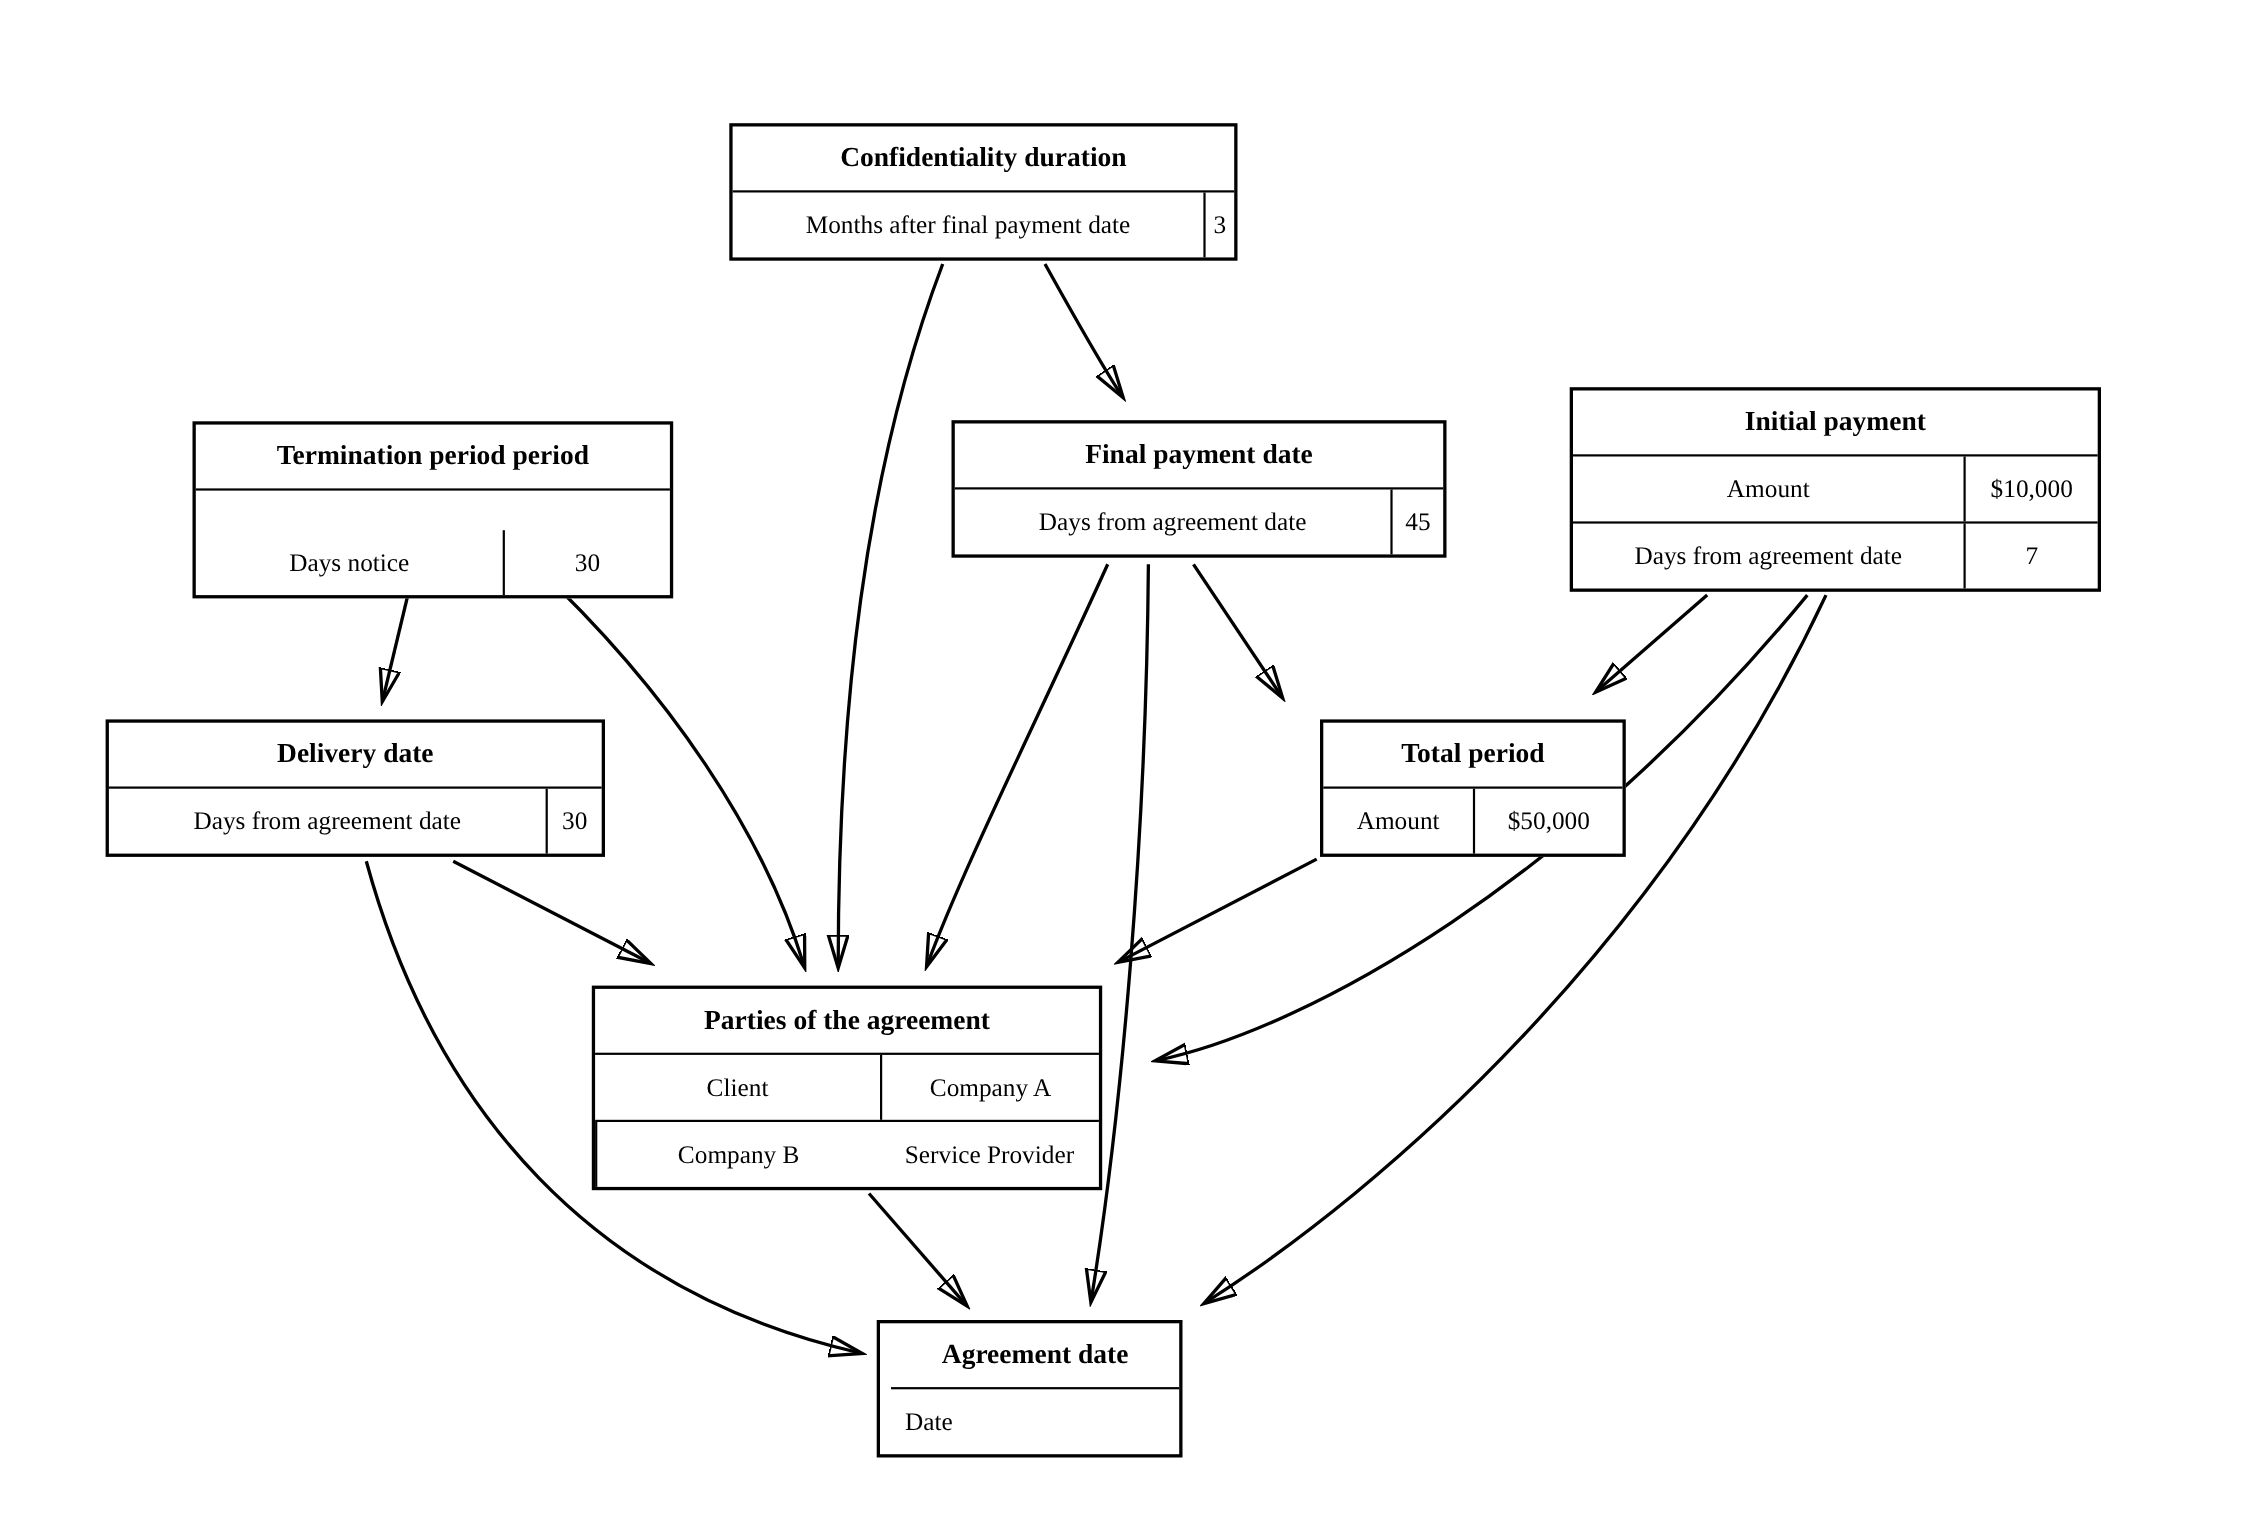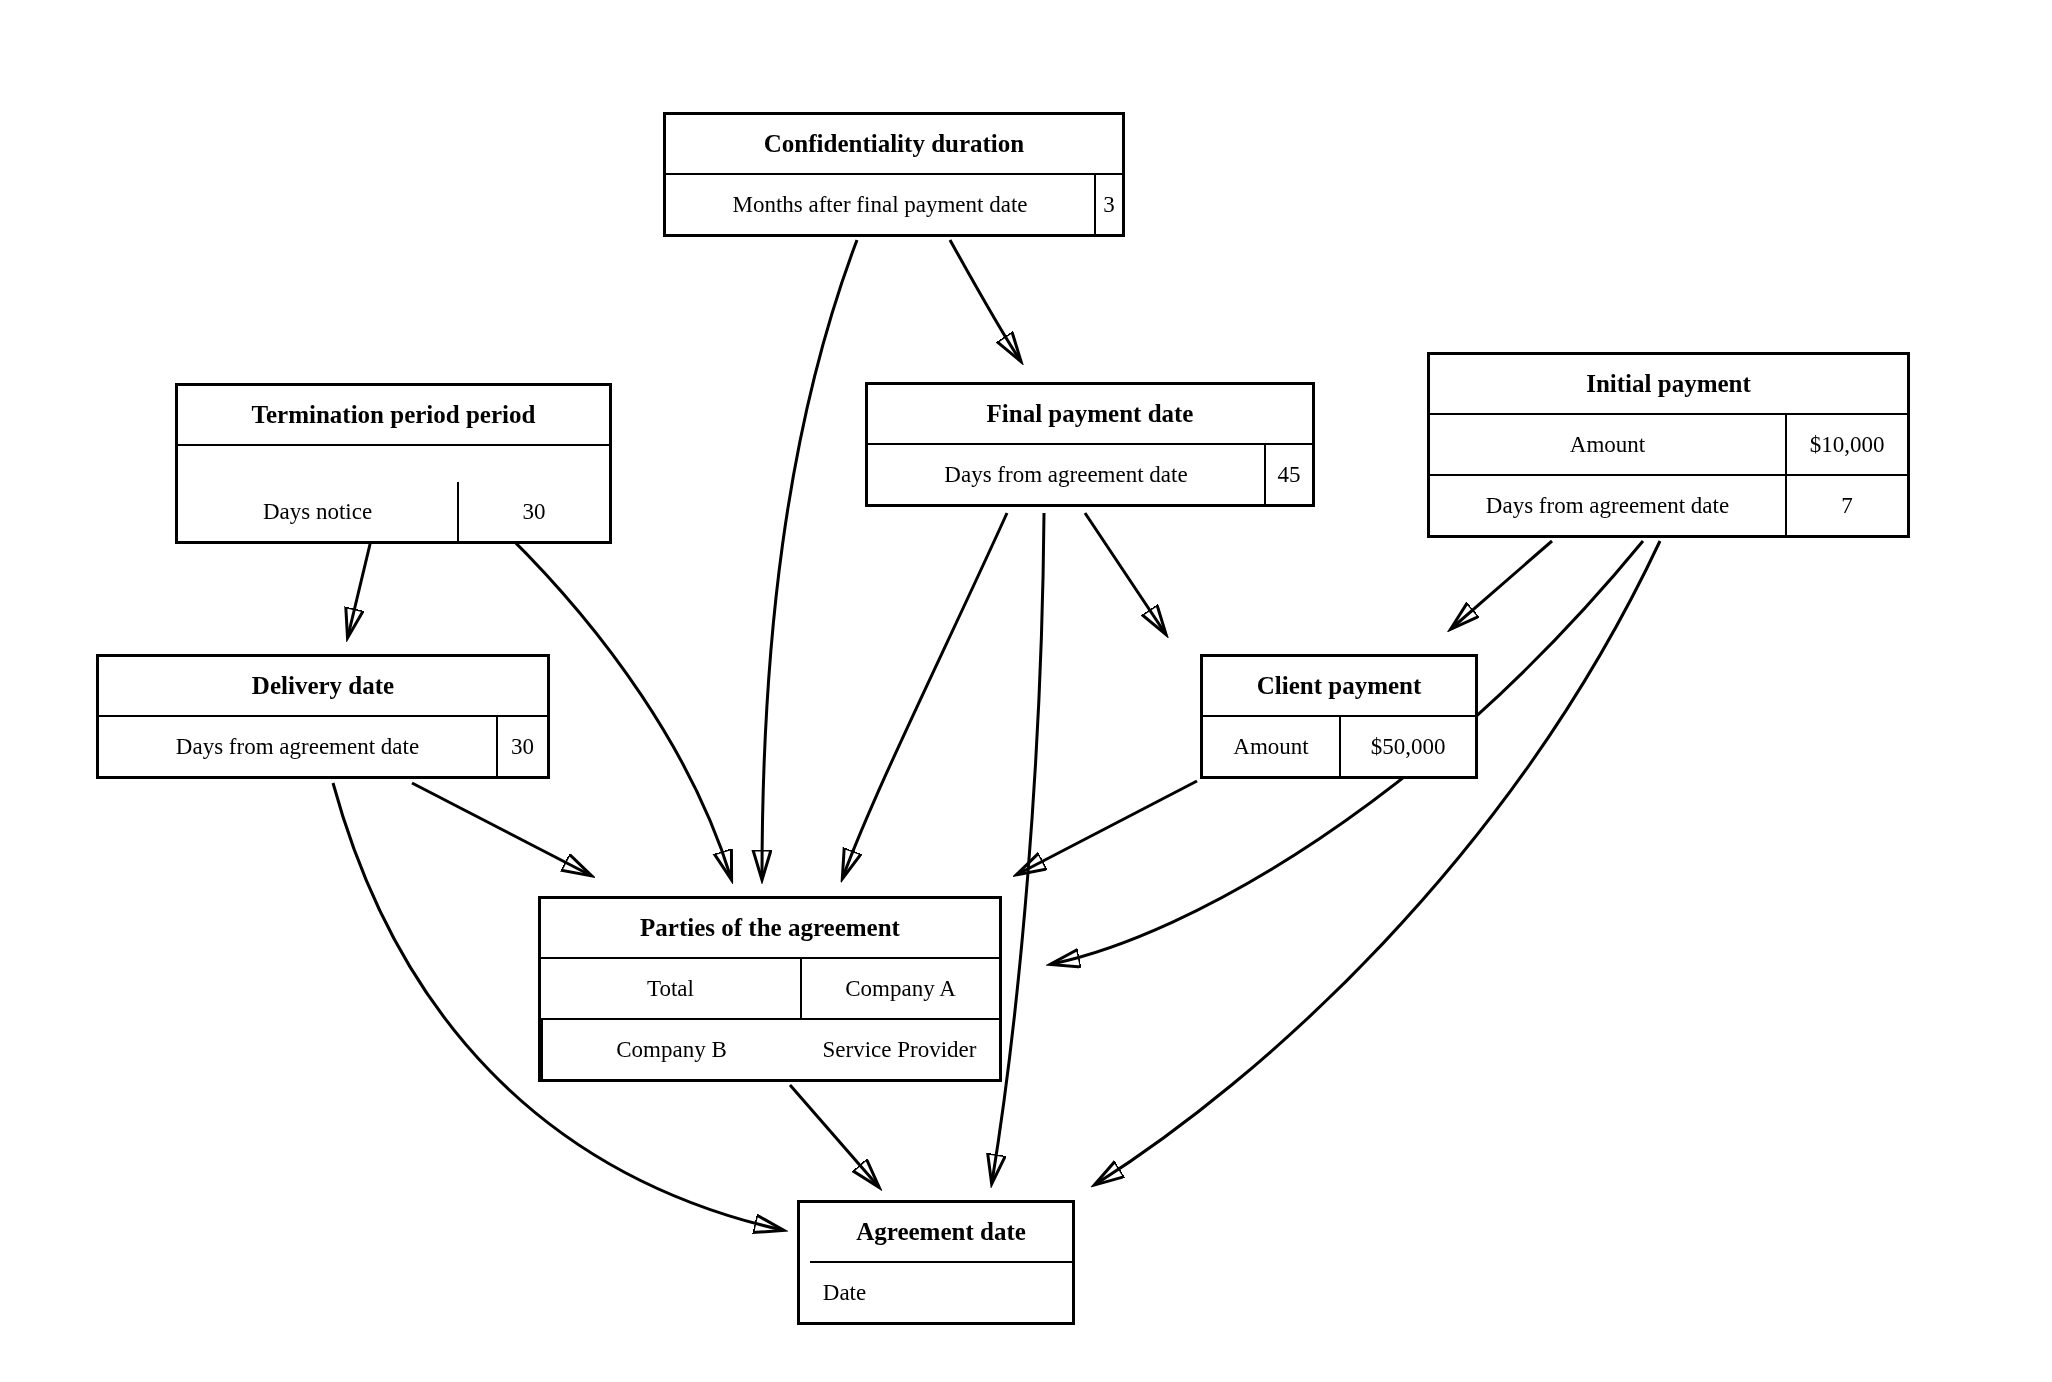--- a/index.html
+++ b/index.html
@@ -91,31 +91,31 @@
 
 <div class="node" style="left:96px; top:654px; width:454px;">
   <div class="node-title">Delivery date</div>
   <div class="node-row" style="grid-template-columns:1fr 51px;">
     <div class="cell">Days from agreement date</div>
     <div class="cell value">30</div>
   </div>
 </div>
 
 <div class="node" style="left:1200px; top:654px; width:278px;">
-  <div class="node-title">Client payment</div>
+  <div class="node-title">Total period</div>
   <div class="node-row" style="grid-template-columns:1fr 136px;">
     <div class="cell">Amount</div>
     <div class="cell value">$50,000</div>
   </div>
 </div>
 
 <div class="node" style="left:538px; top:896px; width:464px;">
   <div class="node-title">Parties of the agreement</div>
   <div class="node-row" style="grid-template-columns:1fr 199px;">
-    <div class="cell">Total</div>
+    <div class="cell">Client</div>
     <div class="cell value">Company A</div>
   </div>
   <div class="node-row" style="grid-template-columns:1fr 199px;">
     <div class="cell value">Company B</div>
     <div class="cell">Service Provider</div>
   </div>
 </div>
 
 <div class="node" style="left:797px; top:1200px; width:278px;padding-left:10px;">
   <div class="node-title">Agreement date</div>

